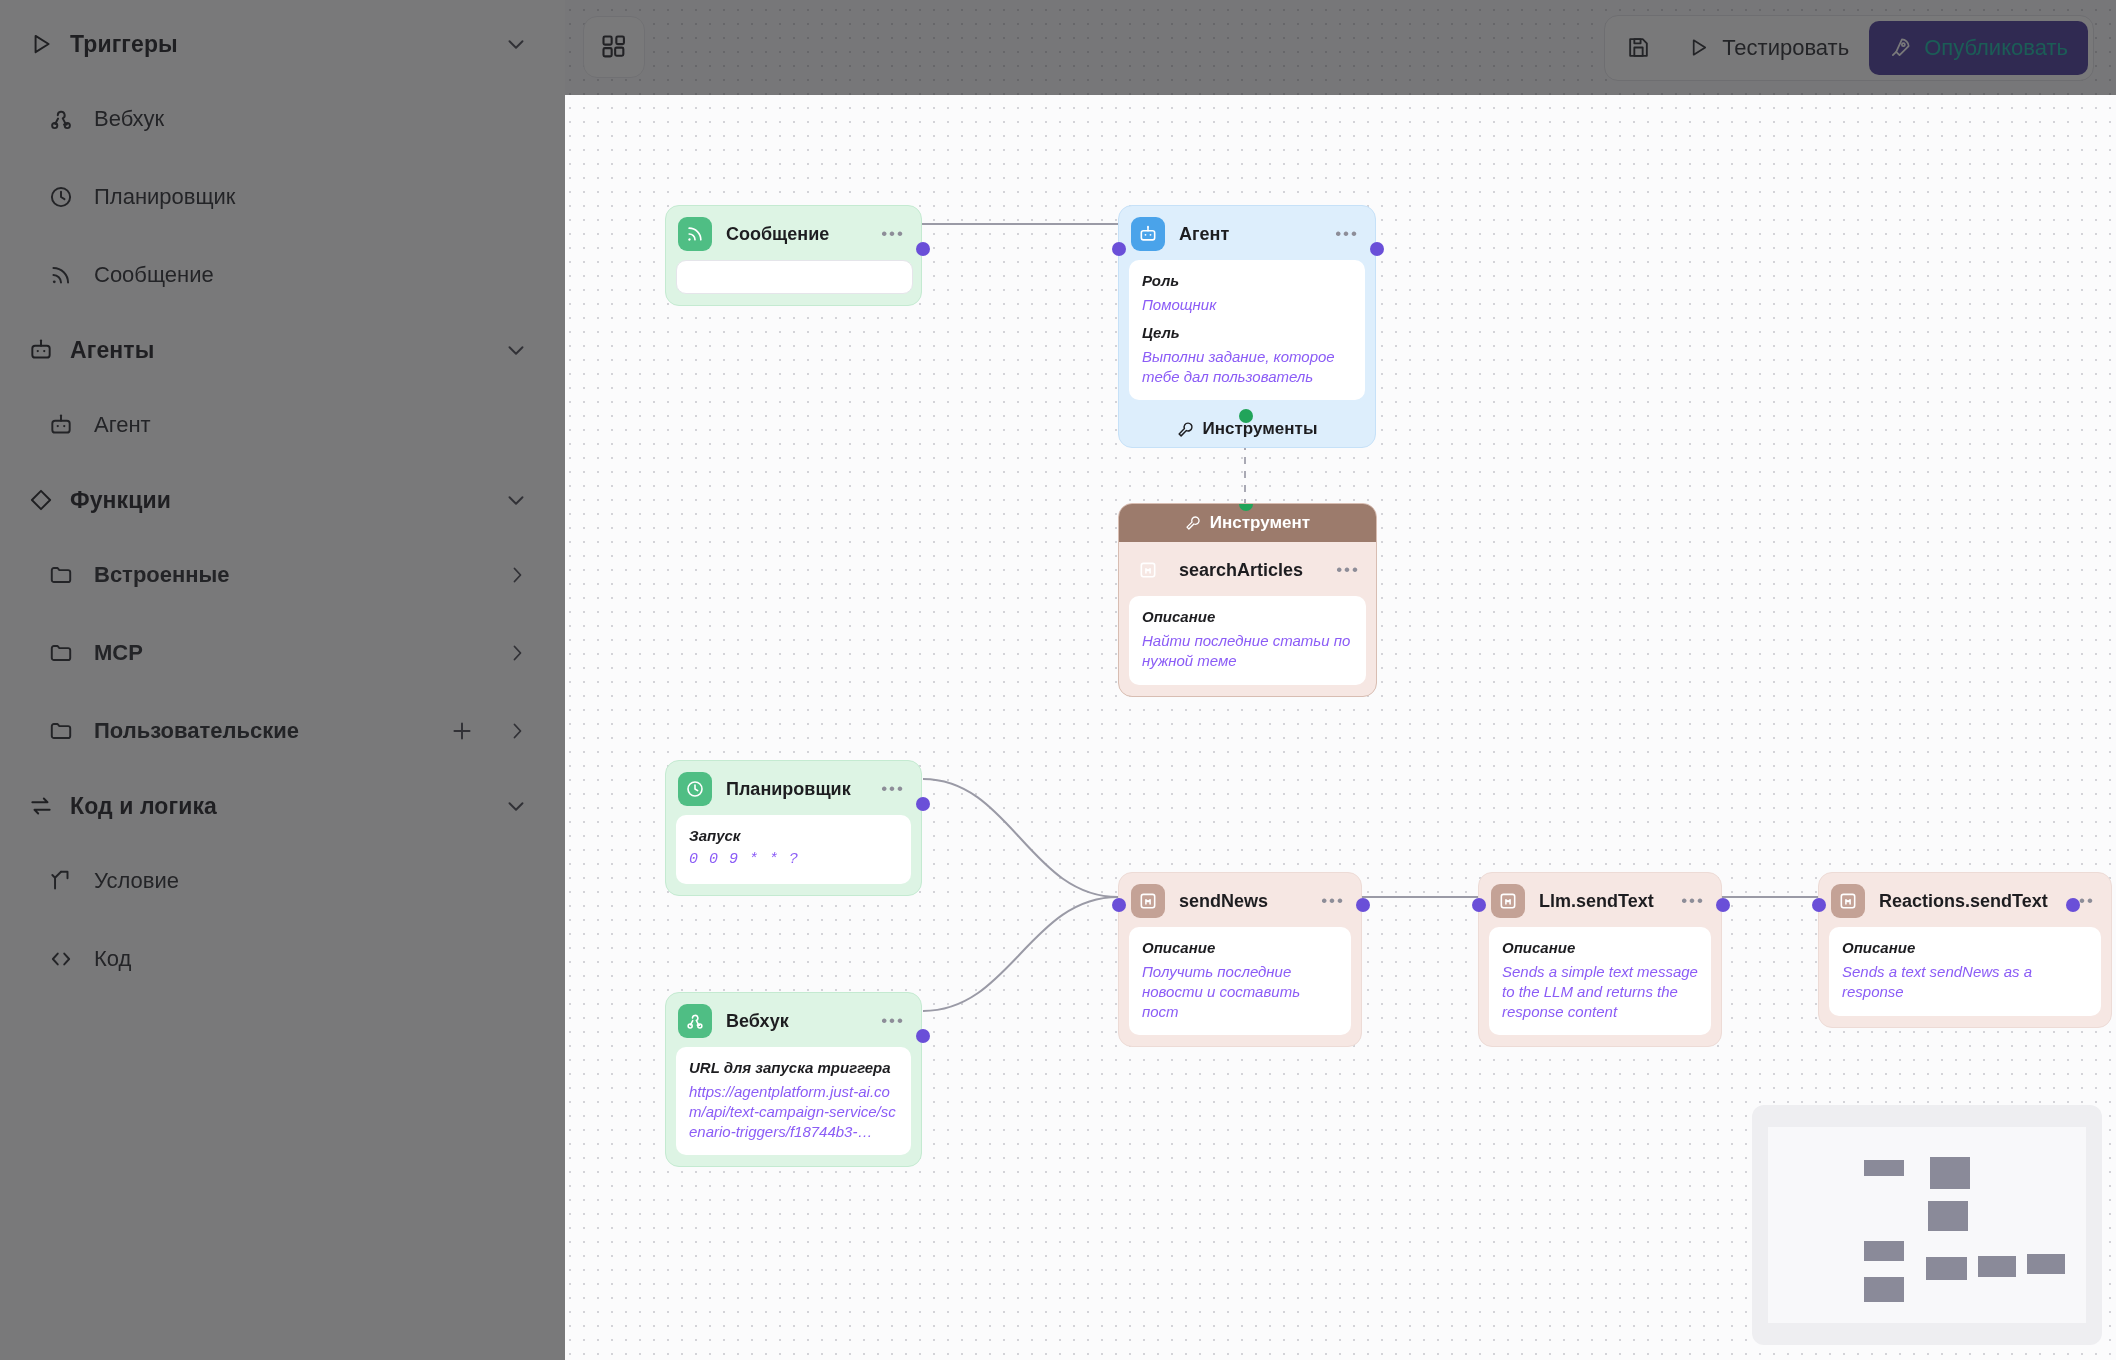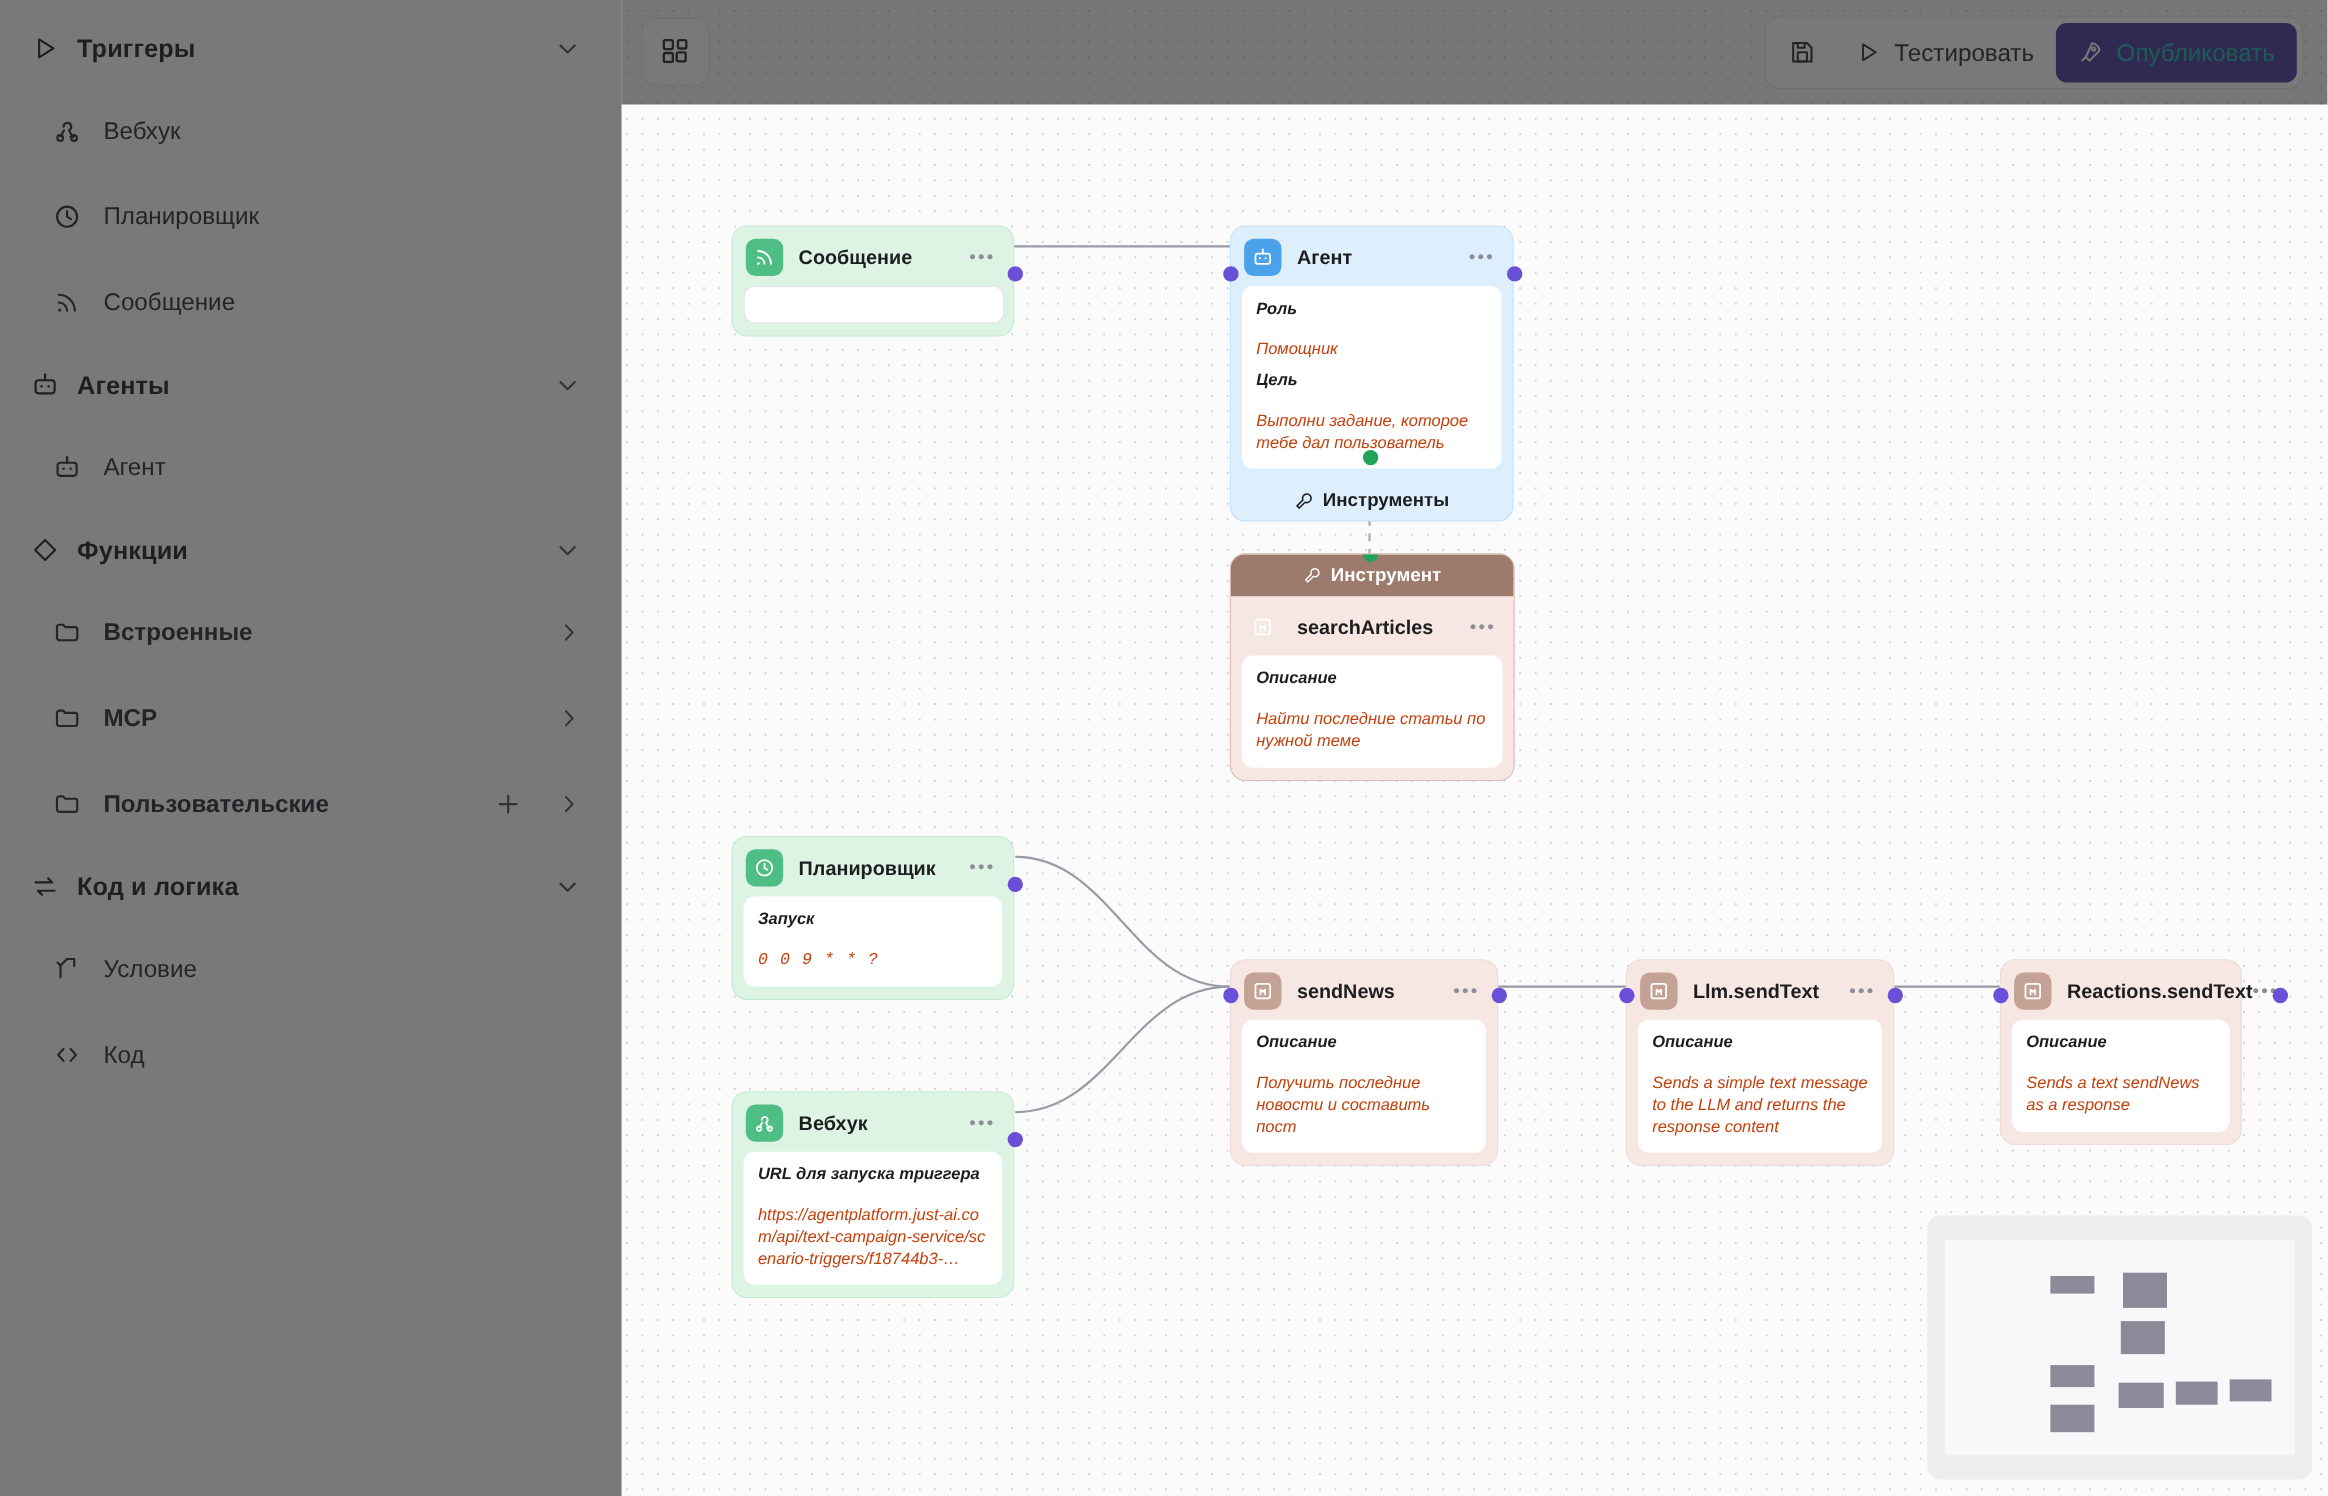--- a/index.html
+++ b/index.html
@@ -144,21 +144,21 @@
   }
   .dots { flex: 0 0 auto; letter-spacing: 2px; color: #8d8d98; font-size: 17px; line-height: 8px; padding-right: 4px;}
   .node-body {
     background: #ffffff;
     border-radius: 10px;
     margin: 0 10px 11px 10px;
     padding: 12px 13px 14px 13px;
     font-style: italic;
   }
   .fld-label { font-size: 15px; font-weight: 700; color: #1d1d20; }
-  .fld-val { font-size: 15px; color: #c2410c; line-height: 1.32; margin-top: 19px; }
+  .fld-val { font-size: 15px; color: #8b5cf6; line-height: 1.32; margin-top: 6px; }
   .fld-val.mono { font-family: "Liberation Mono", monospace; letter-spacing: 1px; }
   .fld-gap { height: 9px; }
 
   
   .node.green { background: #ddf4e4; border: 1px solid #c4ead1; }
   .node.green .node-ico { background: #4fbe84; }
   
   .node.blue { background: #ddeefc; border: 1px solid #c6e1f8; }
   .node.blue .node-ico { background: #4aa3ea; }
   
@@ -388,21 +388,21 @@
       <div class="dots">•••</div>
     </div>
     <div class="node-body">
       <div class="fld-label">Описание</div>
       <div class="fld-val">Sends a simple text message to the LLM and returns the response content</div>
     </div>
     <div class="port" style="left:-7px; top:25px;"></div>
     <div class="port" style="left:237px; top:25px;"></div>
   </div>
 
-  <div class="node brown" style="left:1818px; top:872px; width:220px;">
+  <div class="node brown" style="left:1818px; top:872px; width:294px;">
     <div class="node-hdr">
       <div class="node-ico">
         <svg class="ic" width="20" height="20" viewBox="0 0 24 24" fill="none" stroke="#ffffff" stroke-width="1.9" stroke-linecap="round" stroke-linejoin="round">
           <rect x="4" y="4" width="16" height="16" rx="2.5"></rect>
           <path d="M9.5 15.5v-5l2.5 2.2 2.5-2.2v5"></path>
         </svg>
       </div>
       <div class="node-title">Reactions.sendText</div>
       <div class="dots">•••</div>
     </div>

